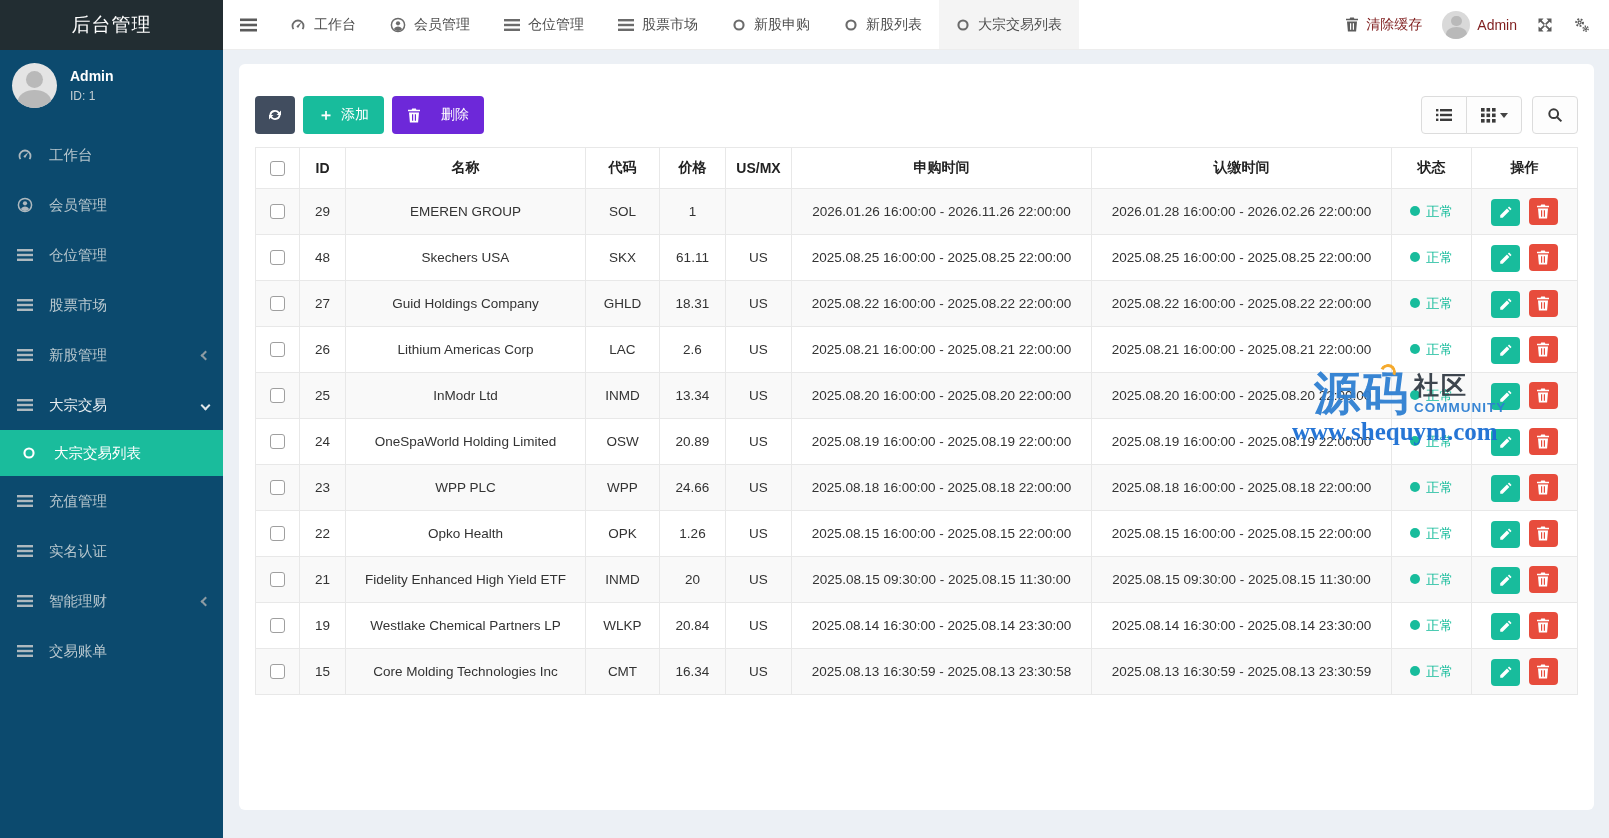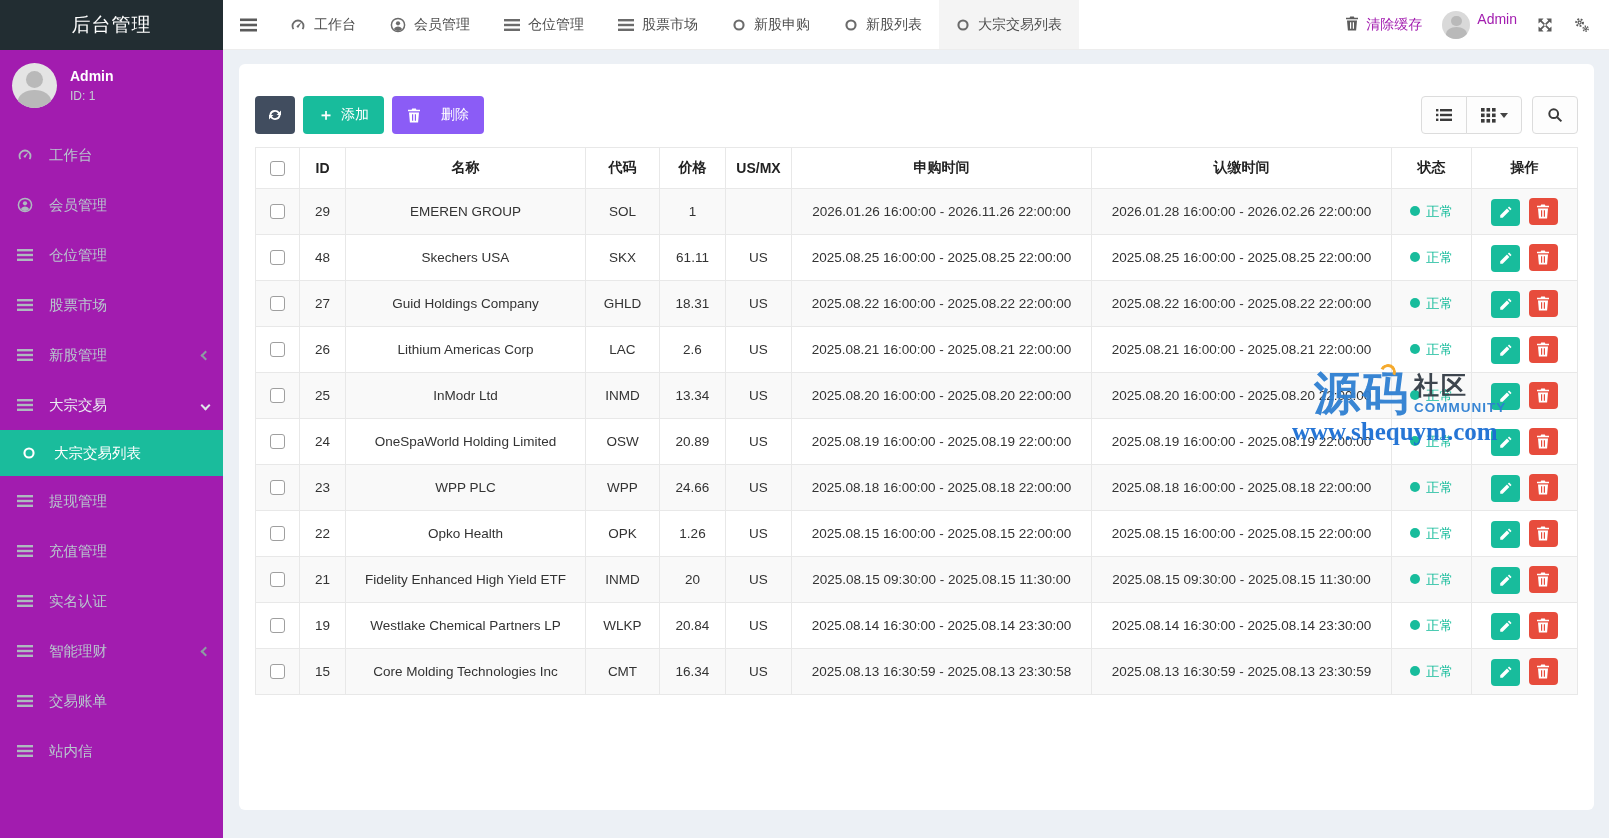--- a/index.html
+++ b/index.html
@@ -1,21 +1,21 @@
 <!DOCTYPE html>
 <html><head>
 <meta charset="utf-8">
 <style>
   * { margin:0; padding:0; box-sizing:border-box; }
   html,body { width:1609px; height:838px; overflow:hidden; }
   body { font-family:"Liberation Sans","DejaVu Sans",sans-serif; background:#ecf0f5; color:#333; }
   .app { display:flex; width:1609px; height:838px; position:relative; }
 
   
-  .sidebar { width:223px; min-width:223px; background:#a21caf; height:100%; }
+  .sidebar { width:223px; min-width:223px; background:#0c4a6e; height:100%; }
   .side-header { height:50px; display:flex; align-items:center; justify-content:center;
                  color:#fff; font-size:19px; letter-spacing:1px; background:#222d32; }
   .user-panel { display:flex; align-items:center; gap:13px; padding:13px 12px 10px 12px; }
   .avatar { width:45px; height:45px; border-radius:50%; background:#e4e4e4; position:relative; overflow:hidden; flex:none; }
   .avatar::before { content:""; position:absolute; width:38%; height:38%; background:#b9b9b9; border-radius:50%; left:31%; top:18%; }
   .avatar::after { content:""; position:absolute; width:74%; height:48%; background:#b9b9b9; border-radius:50% 50% 0 0; left:13%; top:60%; }
   .avatar.small { width:28px; height:28px; background:#d9d9d9; }
   .user-meta .uname { color:#fff; font-weight:bold; font-size:14px; }
   .user-meta .uid { color:#c3cdd2; font-size:12px; margin-top:5px; }
   .menu { margin-top:12px; }
@@ -34,34 +34,34 @@
 
   
   .main { flex:1; display:flex; flex-direction:column; }
   .navbar { height:50px; background:#fff; display:flex; align-items:stretch; border-bottom:1px solid #ededed; }
   .nav-toggle { width:50px; display:flex; align-items:center; justify-content:center; color:#5a5a5a; cursor:pointer; }
   .nav-tabs { display:flex; }
   .nav-tab { display:flex; align-items:center; gap:8px; padding:0 17px; font-size:14px; color:#4f4f4f; cursor:pointer; }
   .nav-tab .ticon { display:flex; color:#6b6b6b; }
   .nav-tab.active { background:#f4f4f4; }
   .nav-right { margin-left:auto; display:flex; align-items:center; gap:20px; padding-right:20px; color:#4f4f4f; font-size:14px; }
-  .nav-right .nv { display:flex; align-items:flex-start; gap:7px; cursor:pointer; color:#a21caf; }
+  .nav-right .nv { display:flex; align-items:center; gap:7px; cursor:pointer; color:#7f1d1d; }
   .nav-right .nicon { display:flex; color:#5c5c5c; }
 
   
   .content { flex:1; background:#ecf0f5; padding:14px 16px 28px 16px; }
   .card { background:#fff; border-radius:6px; height:100%; padding:32px 16px 16px 16px; position:relative; }
 
   .toolbar { display:flex; align-items:center; margin-bottom:13px; }
   .btn { height:38px; border:none; border-radius:4px; font-size:14px; color:#fff;
          display:inline-flex; align-items:center; gap:7px; padding:0 15px; cursor:pointer;
          font-family:inherit; }
   .btn-refresh { background:#414d5f; width:40px; justify-content:center; padding:0; }
   .btn-add { background:#18bc9c; margin-left:8px; }
-  .btn-del { background:#8b5cf6; margin-left:8px; cursor:default;gap:20px; }
+  .btn-del { background:#6d28d9; margin-left:8px; cursor:default;gap:20px; }
   .view-group { margin-left:auto; display:flex; }
   .btn-light { background:#fdfdfd; border:1px solid #dcdcdc; color:#3b3b3b; height:38px; width:46px;
                display:inline-flex; align-items:center; justify-content:center; gap:4px; cursor:pointer; }
   .vg-left { border-radius:4px 0 0 4px; }
   .vg-right { border-radius:0 4px 4px 0; margin-left:-1px; width:56px; }
   .btn-search { border-radius:4px; margin-left:10px; }
   .caret-dn { width:0; height:0; border-left:4px solid transparent; border-right:4px solid transparent; border-top:5px solid #444; }
   .caret-up { width:0; height:0; border-left:4px solid transparent; border-right:4px solid transparent; border-bottom:5px solid #444; }
 
   table { width:100%; border-collapse:collapse; table-layout:fixed; font-size:13.5px;border-radius:27px; }
@@ -191,82 +191,58 @@
         <div class="menu-item">
        <span class="mi-icon">
             <svg width="16" height="14" viewBox="0 0 16 14">
               <g fill="currentColor">
                 <rect x="0" y="1" width="16" height="2.4"></rect>
                 <rect x="0" y="5.8" width="16" height="2.4"></rect>
                 <rect x="0" y="10.6" width="16" height="2.4"></rect>
               </g>
             </svg>
           </span>
-       <span>提现管理</span>
+       <span>充值管理</span>
      </div>
         <div class="menu-item">
        <span class="mi-icon">
             <svg width="16" height="14" viewBox="0 0 16 14">
               <g fill="currentColor">
                 <rect x="0" y="1" width="16" height="2.4"></rect>
                 <rect x="0" y="5.8" width="16" height="2.4"></rect>
                 <rect x="0" y="10.6" width="16" height="2.4"></rect>
               </g>
             </svg>
           </span>
-       <span>充值管理</span>
+       <span>实名认证</span>
      </div>
         <div class="menu-item">
        <span class="mi-icon">
             <svg width="16" height="14" viewBox="0 0 16 14">
               <g fill="currentColor">
                 <rect x="0" y="1" width="16" height="2.4"></rect>
                 <rect x="0" y="5.8" width="16" height="2.4"></rect>
                 <rect x="0" y="10.6" width="16" height="2.4"></rect>
               </g>
             </svg>
           </span>
-       <span>实名认证</span>
+       <span>智能理财</span>
+          <span class="chev left"></span>
      </div>
         <div class="menu-item">
        <span class="mi-icon">
             <svg width="16" height="14" viewBox="0 0 16 14">
               <g fill="currentColor">
                 <rect x="0" y="1" width="16" height="2.4"></rect>
                 <rect x="0" y="5.8" width="16" height="2.4"></rect>
                 <rect x="0" y="10.6" width="16" height="2.4"></rect>
               </g>
             </svg>
           </span>
-       <span>智能理财</span>
-          <span class="chev left"></span>
-     </div>
-        <div class="menu-item">
-       <span class="mi-icon">
-            <svg width="16" height="14" viewBox="0 0 16 14">
-              <g fill="currentColor">
-                <rect x="0" y="1" width="16" height="2.4"></rect>
-                <rect x="0" y="5.8" width="16" height="2.4"></rect>
-                <rect x="0" y="10.6" width="16" height="2.4"></rect>
-              </g>
-            </svg>
-          </span>
        <span>交易账单</span>
-     </div>
-        <div class="menu-item">
-       <span class="mi-icon">
-            <svg width="16" height="14" viewBox="0 0 16 14">
-              <g fill="currentColor">
-                <rect x="0" y="1" width="16" height="2.4"></rect>
-                <rect x="0" y="5.8" width="16" height="2.4"></rect>
-                <rect x="0" y="10.6" width="16" height="2.4"></rect>
-              </g>
-            </svg>
-          </span>
-       <span>站内信</span>
      </div>
       </nav>
   </aside>
 
   <div class="main">
     <header class="navbar">
       <div class="nav-toggle">
         <span class="nicon">
             <svg width="17" height="14" viewBox="0 0 17 14">
               <g fill="currentColor">

